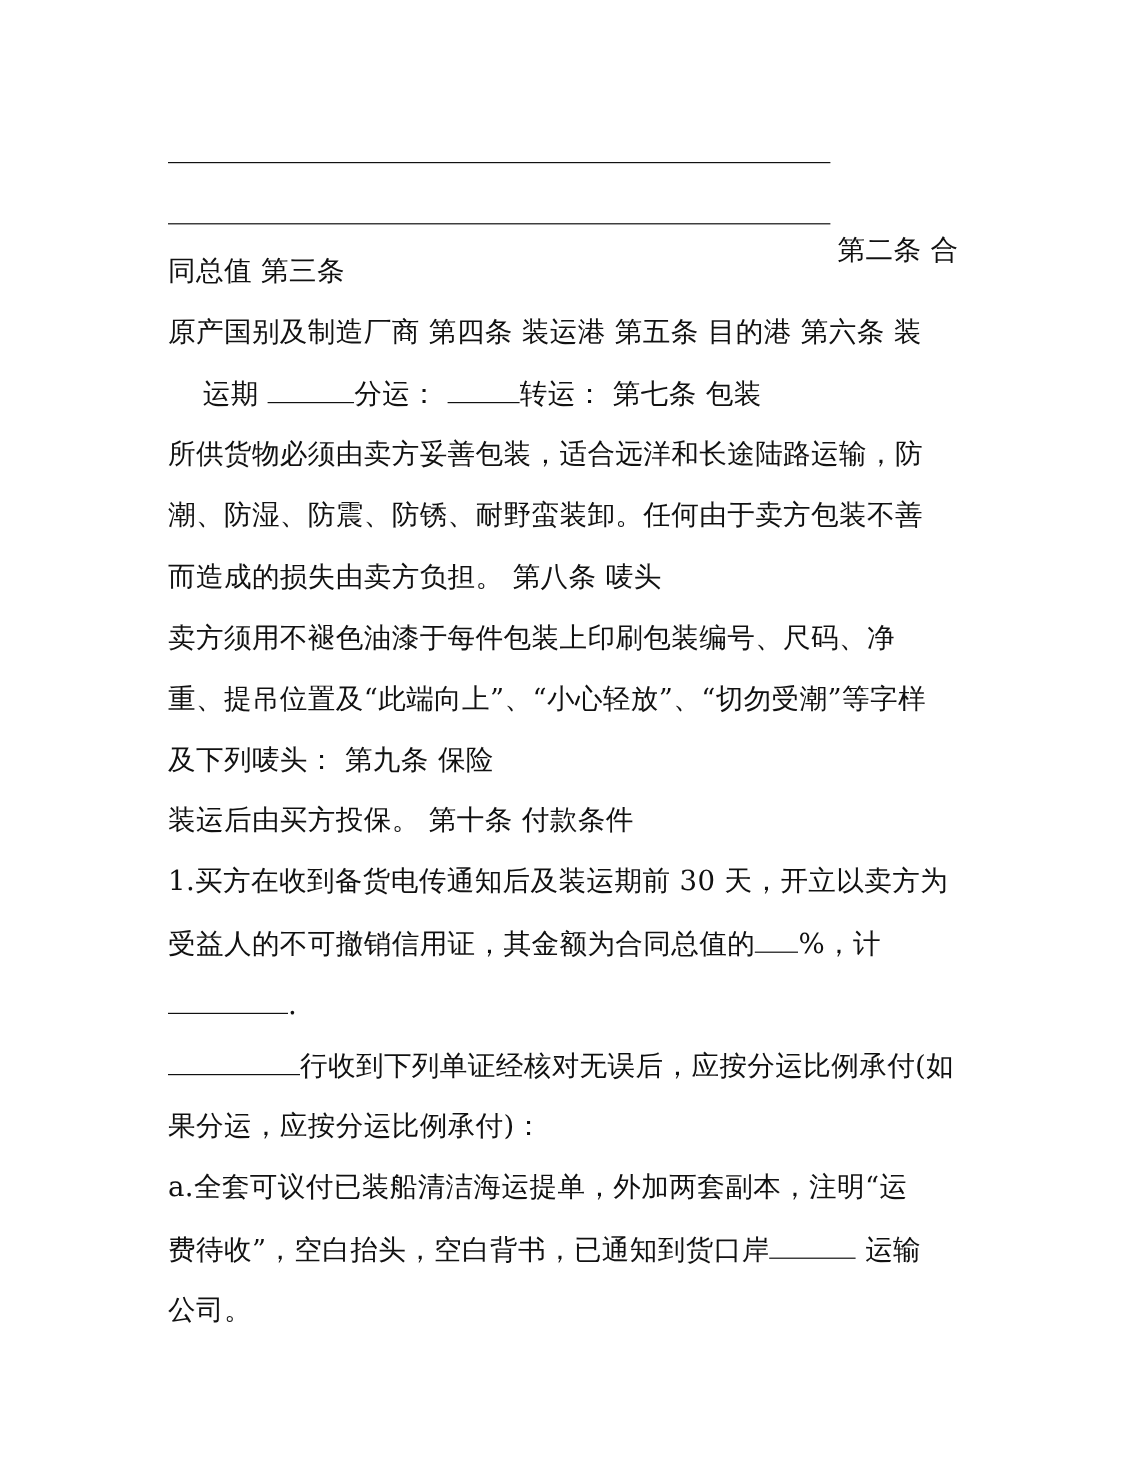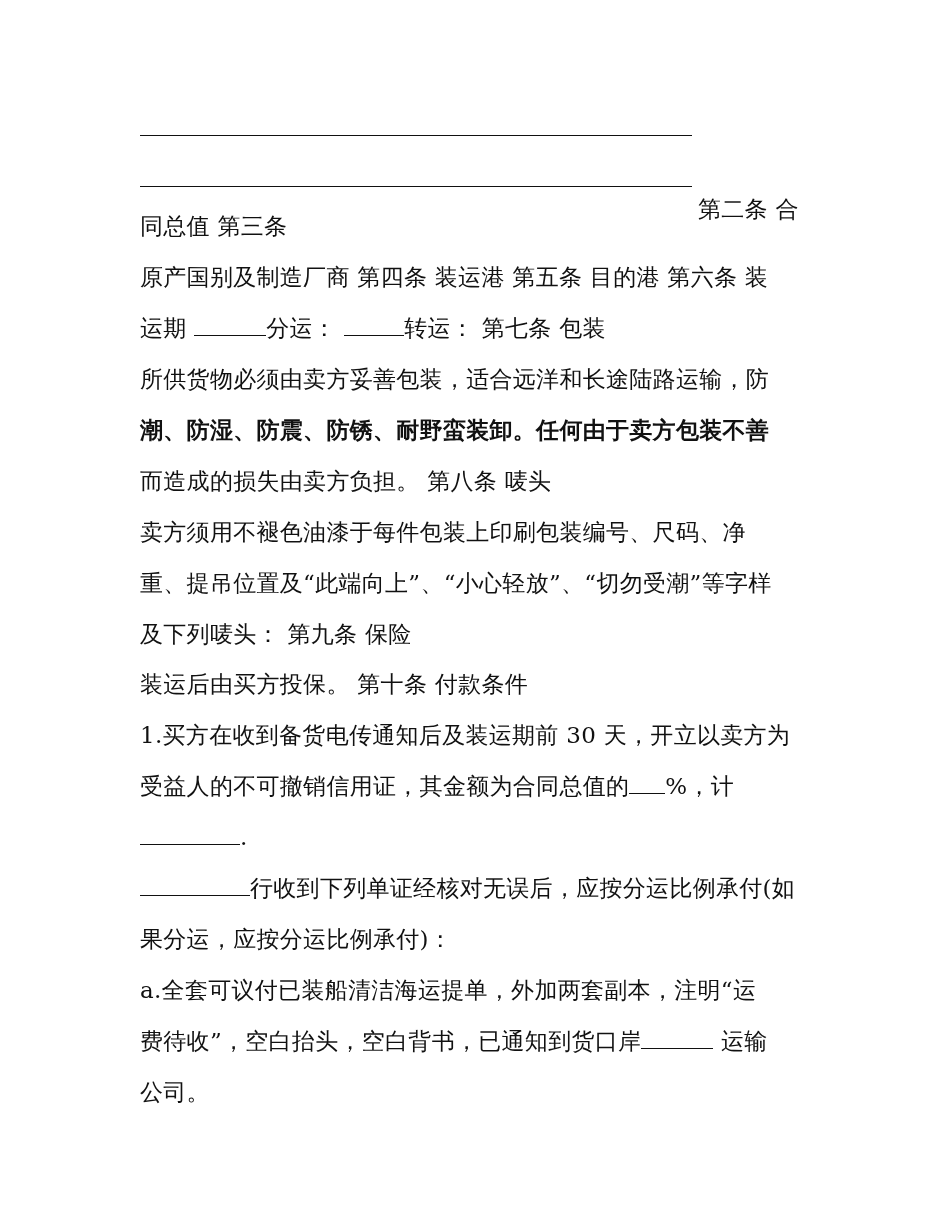--- a/index.html
+++ b/index.html
@@ -49,26 +49,26 @@
 
   <div class="rule" style="top:135px; width:552px;"></div>
 
   <div class="rule" style="top:186px; width:552px;"></div>
   <div class="line" style="top:160px; left:558px;margin-top:34px;">第二条 合</div>
 
   <div class="line" style="top:211px;">同总值 第三条</div>
 
   <div class="line" style="top:262px;">原产国别及制造厂商 第四条 装运港 第五条 目的港 第六条 装</div>
 
-  <div class="line" style="top:313px;">
+  <div class="line" style="top:313px;margin-left:29px;">
     <span>运期 </span><span class="blank" style="width:72px;"></span><span>分运：</span><span class="blank" style="width:60px; margin-left:8px;"></span><span>转运： 第七条 包装</span>
   </div>
 
   <div class="line" style="top:364px;text-align:right;">所供货物必须由卖方妥善包装，适合远洋和长途陆路运输，防</div>
-  <div class="line" style="top:415px;font-weight:bold;">潮、防湿、防震、防锈、耐野蛮装卸。任何由于卖方包装不善</div>
+  <div class="line" style="top:415px;">潮、防湿、防震、防锈、耐野蛮装卸。任何由于卖方包装不善</div>
   <div class="line" style="top:466px;">而造成的损失由卖方负担。 第八条 唛头</div>
 
   <div class="line" style="top:517px;">卖方须用不褪色油漆于每件包装上印刷包装编号、尺码、净</div>
   <div class="line" style="top:568px;">重、提吊位置及“此端向上”、“小心轻放”、“切勿受潮”等字样</div>
   <div class="line" style="top:619px;">及下列唛头： 第九条 保险</div>
 
   <div class="line" style="top:669px;">装运后由买方投保。 第十条 付款条件</div>
 
   <div class="line" style="top:720px;">1.买方在收到备货电传通知后及装运期前 30 天，开立以卖方为</div>
   <div class="line" style="top:771px;">

